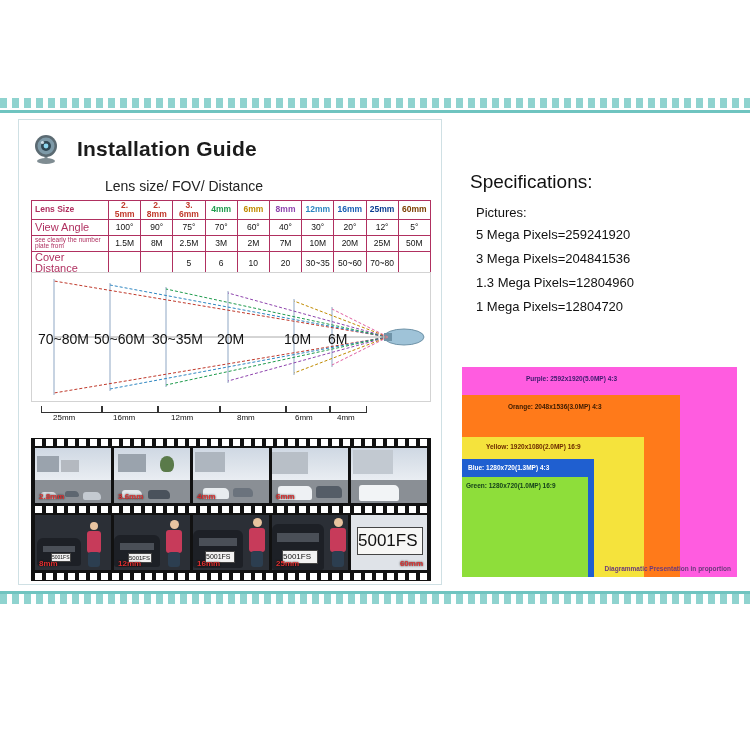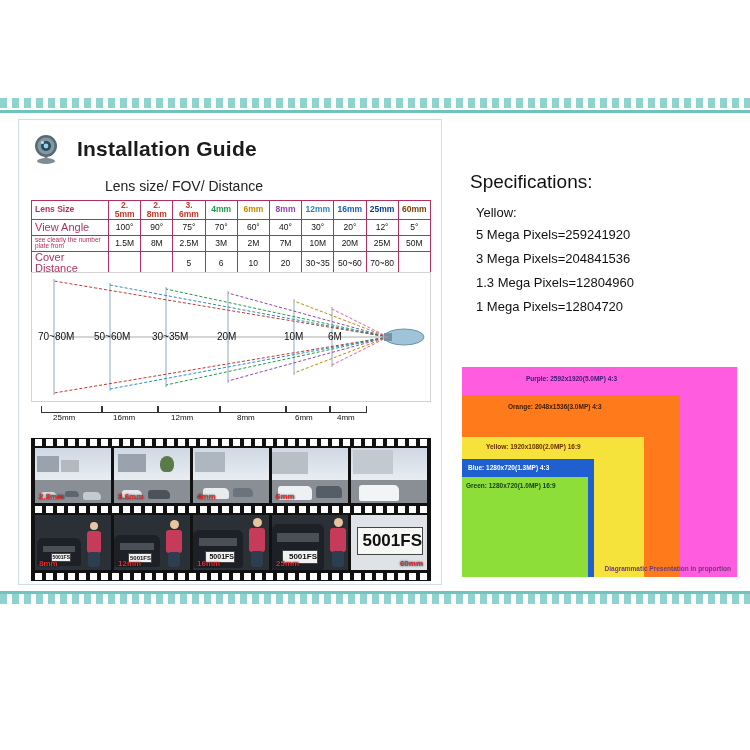--- a/index.html
+++ b/index.html
@@ -140,21 +140,21 @@
     width: 400px;
     height: 130px;
     border: 1px solid #d3d3d3;
     background: #fff;
     box-sizing: border-box;
     overflow: hidden;
   }
   .fov svg { display: block; }
   .fov .dtxt {
     position: absolute;
-    font-size: 10px;
+    font-size: 14px;
     color: #111;
     white-space: nowrap;
   }
 
   .scalebar {
     position: absolute;
     left: 12px;
     top: 286px;
     width: 400px;
     height: 20px;
@@ -237,21 +237,21 @@
   .sky { position: absolute; left: 0; top: 0; width: 100%; height: 58%; background: linear-gradient(#cfd8e3, #e9edf2); }
   .ground { position: absolute; left: 0; bottom: 0; width: 100%; height: 42%; background: #8a8f95; }
   .bldg { position: absolute; background: #9aa3ad; }
   .car { position: absolute; border-radius: 3px 5px 2px 2px; }
   .tree { position: absolute; background: #5a7a4a; border-radius: 50% 50% 40% 40%; }
 
   .darkscene { position: absolute; inset: 0; background: #2b2f36; }
   .carfront { position: absolute; background: #1d2026; border-radius: 6px 6px 3px 3px; }
   .grille { position: absolute; background: #4a4f57; }
   .plate { position: absolute; background: #f2f2f2; border: 1px solid #444; }
-  .plate span { display:block; text-align:right; color:#111; font-weight:bold; font-family:"Liberation Sans",sans-serif; }
+  .plate span { display:block; text-align:left; color:#111; font-weight:normal; font-family:"Liberation Sans",sans-serif; }
   .person { position: absolute; }
   .ptorso { position:absolute; background:#c73b5a; border-radius:3px; }
   .phead { position:absolute; background:#e8c4a0; border-radius:50%; }
 
   
   .right-panel {
     position: absolute;
     left: 452px;
     top: 6px;
     width: 285px;
@@ -565,21 +565,21 @@
               <span style="font-size:17px; line-height:26px;">5001FS</span>
             </div>
             <div class="tag right">60mm</div>
           </div>
         </div>
       </div>
     </div>
 
     <div class="right-panel">
       <div class="spec-title">Specifications:</div>
-      <div class="remarks">Yellow:</div>
+      <div class="remarks">Pictures:</div>
       <div class="spec-list">
         <div>5 Mega Pixels=259241920</div>
         <div>3 Mega Pixels=204841536</div>
         <div>1.3 Mega Pixels=12804960</div>
         <div>1 Mega Pixels=12804720</div>
       </div>
 
       <div class="res-box">
         <div class="rect" style="left:0; top:0; width:275px; height:210px; background:#ff5ce0;">
           <div class="rlabel" style="left:64px; top:8px; color:#3b1b6b;">Purple: 2592x1920(5.0MP)   4:3</div>

